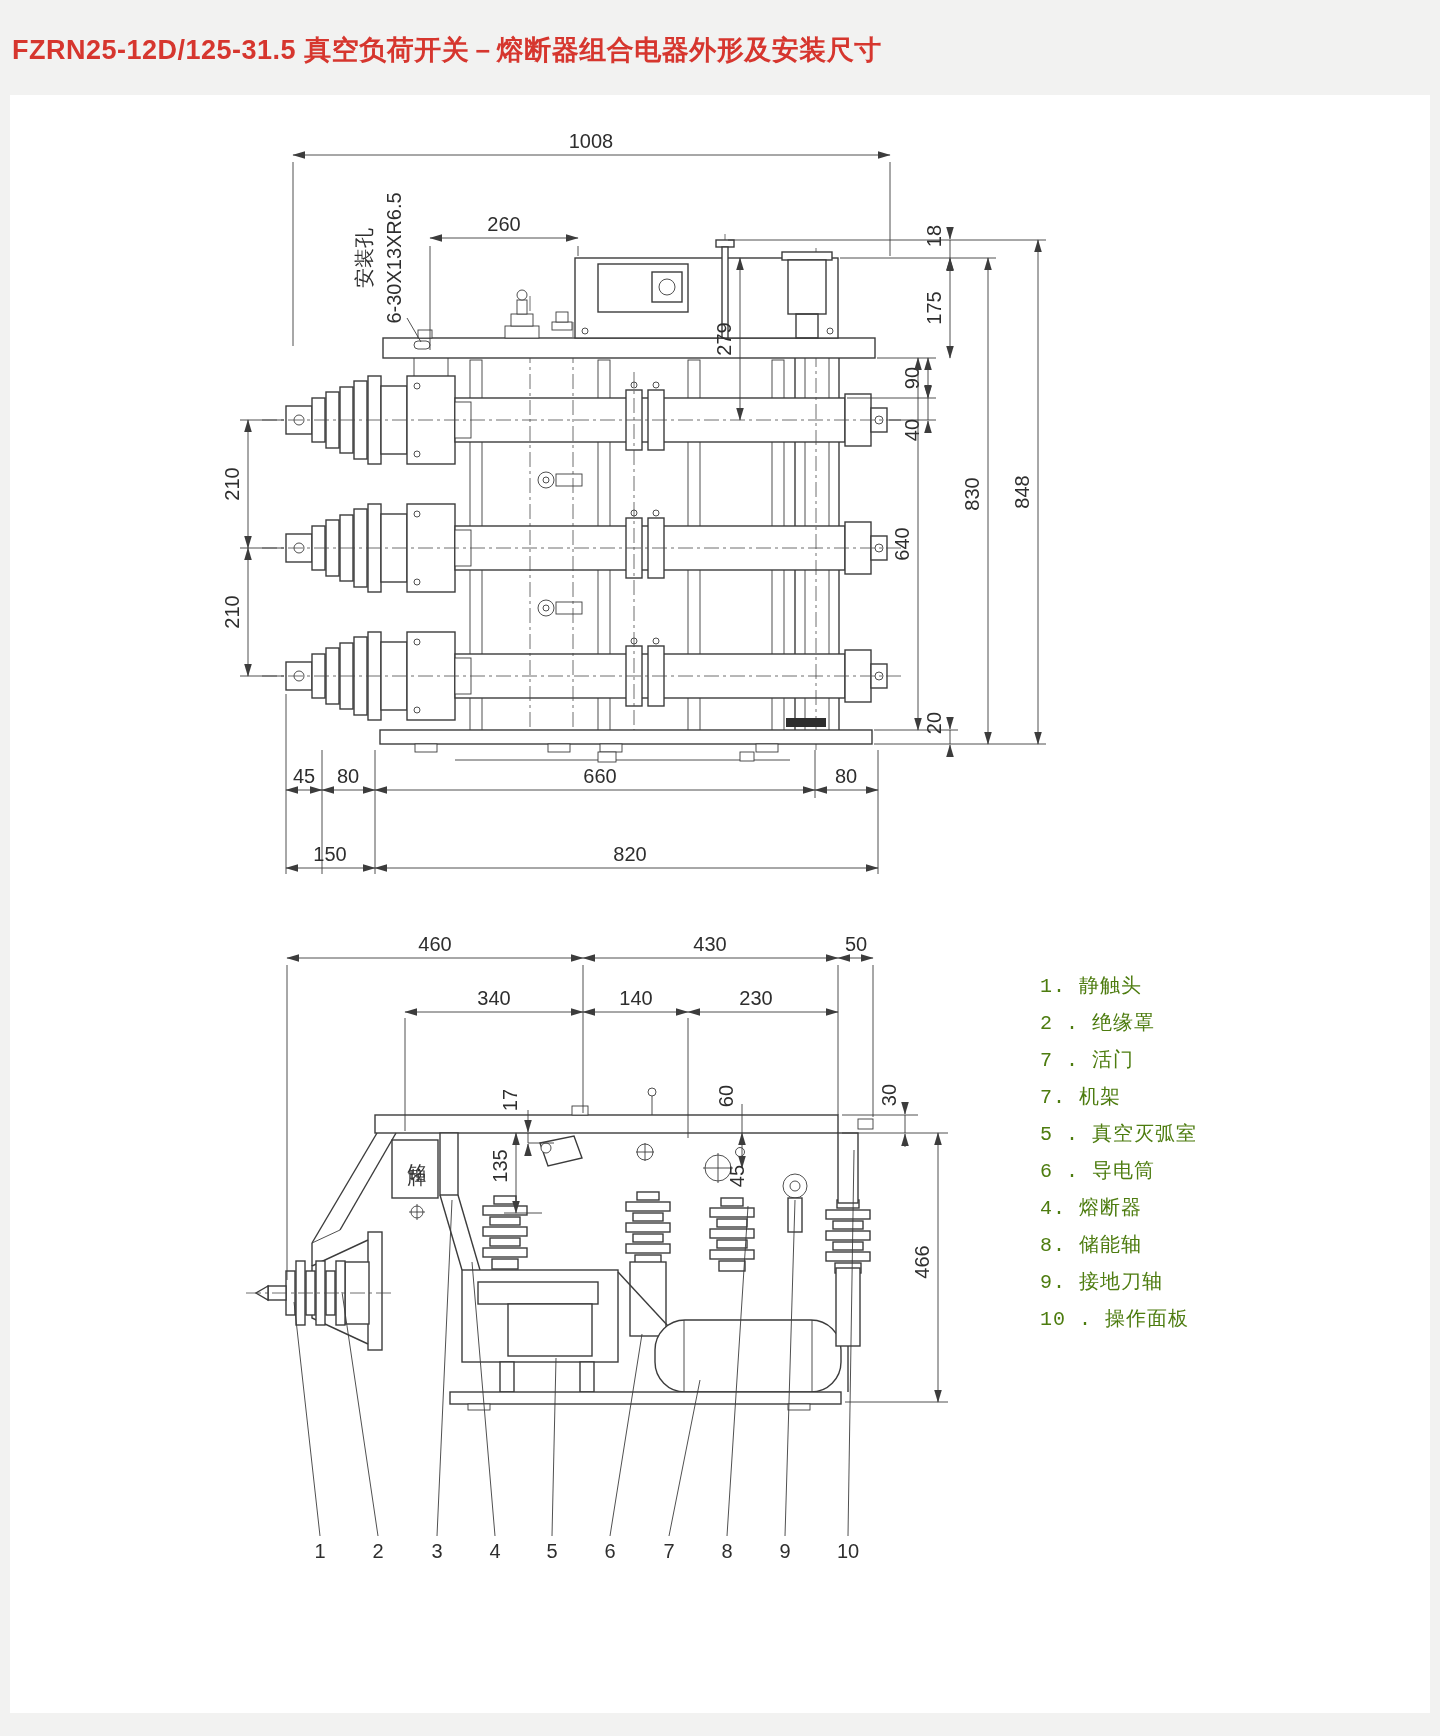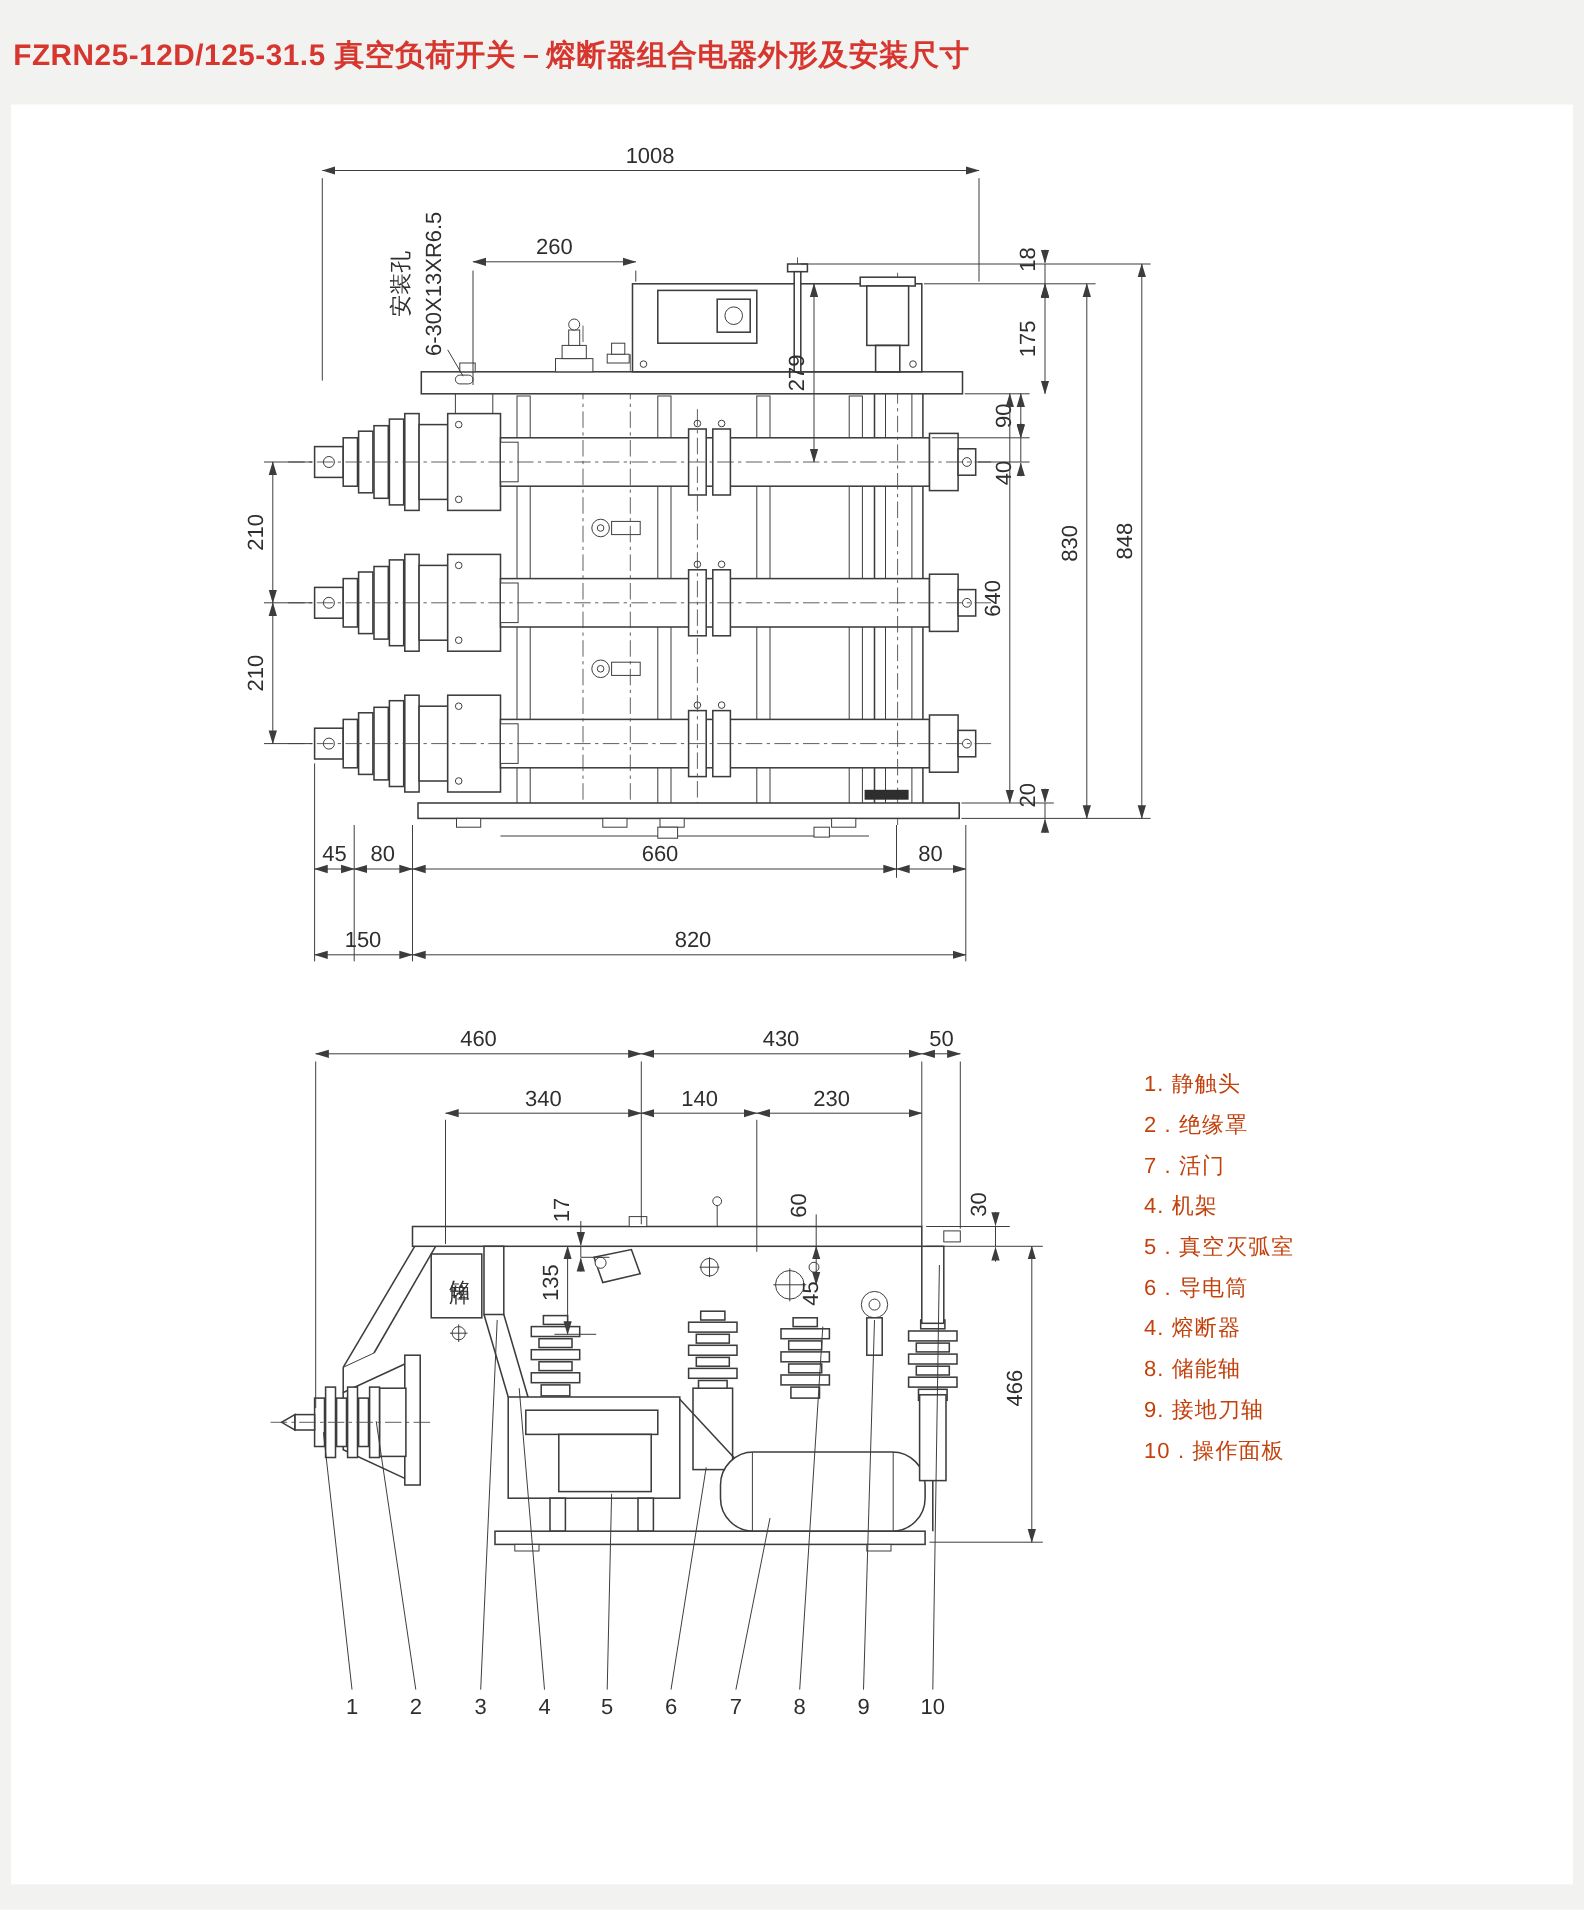--- a/index.html
+++ b/index.html
@@ -7,21 +7,21 @@
     width:1440px;height:1736px;position:relative;
     background:#f2f2f1;
     font-family:"Liberation Sans","DejaVu Sans",sans-serif;
   }
   .title{
     position:absolute;left:12px;top:32px;z-index:3;
     font-size:27px;font-weight:600;color:#d6362e;letter-spacing:.5px;
   }
   svg.sheet{position:absolute;left:0;top:0;z-index:1;}
   .parts{position:absolute;left:1040px;top:968px;z-index:3;}
-  .parts div{font-size:20px;color:#c2410c;height:37px;line-height:37px;letter-spacing:1px;white-space:nowrap;}
+  .parts div{font-size:20px;color:#4d7c0f;height:37px;line-height:37px;letter-spacing:1px;white-space:nowrap;font-family:Liberation Mono, monospace;}
   .nameplate{
     position:absolute;left:404px;top:1148px;z-index:3;
     writing-mode:vertical-rl;text-orientation:upright;
     font-size:19px;color:#333;letter-spacing:4px;
   }
   
   .ol{stroke:#3c3c3c;stroke-width:1.4;fill:#fff;}
   .oln{stroke:#3c3c3c;stroke-width:1.4;fill:none;}
   .tl{stroke:#3c3c3c;stroke-width:.9;fill:none;}
   .tlw{stroke:#3c3c3c;stroke-width:.9;fill:#fff;}
@@ -471,20 +471,20 @@
     <text class="dt" x="848" y="1558" text-anchor="middle">10</text>
   </g>
 </svg>
 
 <div class="nameplate">铭牌</div>
 
 <div class="parts">
   <div>1. 静触头</div>
   <div>2 . 绝缘罩</div>
   <div>7 . 活门</div>
-  <div>4. 机架</div>
+  <div>7. 机架</div>
   <div>5 . 真空灭弧室</div>
   <div>6 . 导电筒</div>
   <div>4. 熔断器</div>
   <div>8. 储能轴</div>
   <div>9. 接地刀轴</div>
   <div>10 . 操作面板</div>
 </div>
 
 </body></html>

